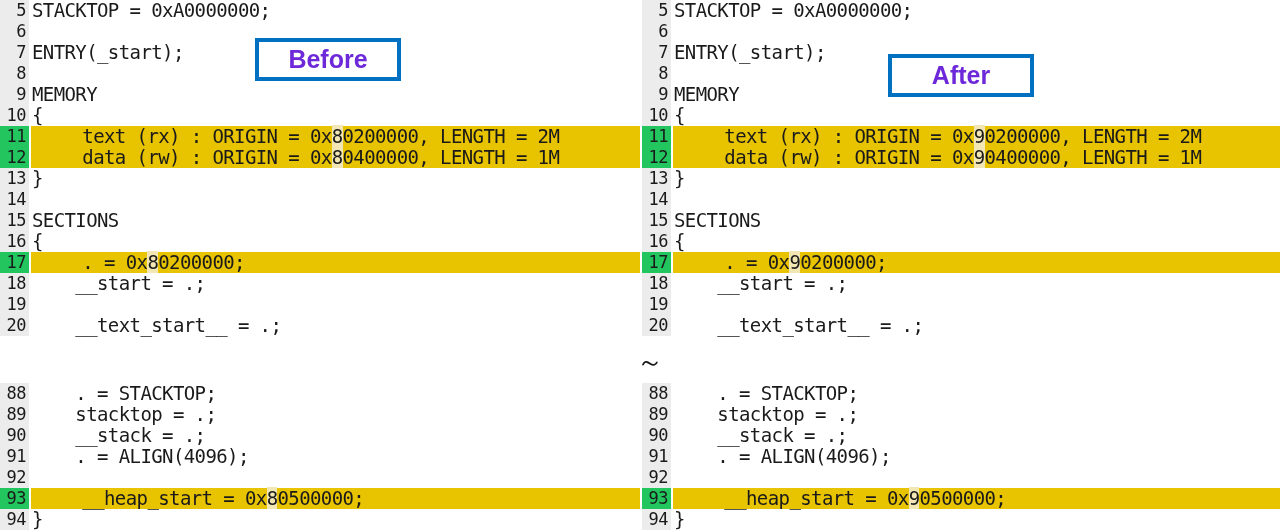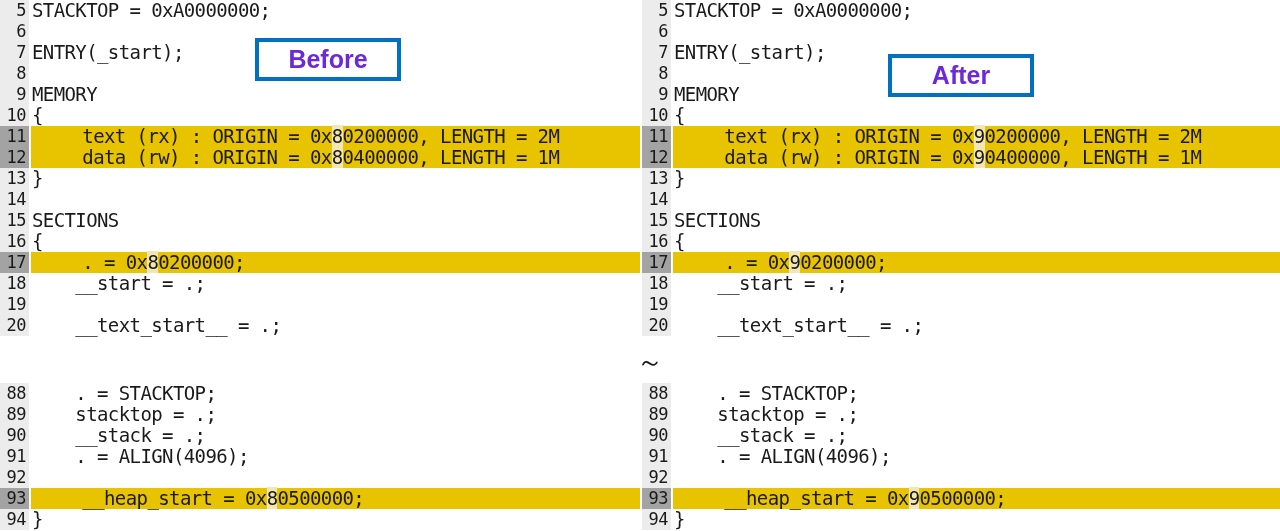--- a/index.html
+++ b/index.html
@@ -56,21 +56,21 @@
   }
   .text {
     flex: 1 1 auto;
     color: #1a1a1a;
     font-size: 19px;
     letter-spacing: -0.6px;
     padding-left: 1px;
     font-family: "DejaVu Sans Mono", "Liberation Mono", monospace;
   }
   .row.hl .text { background: #e8c300; padding-left: 8px; }
-  .row.hl .gutter { background: #a3a3a3; }
+  .row.hl .gutter { background: #22c55e; }
   .digit-hl { background: #f2e6b4; }
 
   
   .label-box {
     position: absolute;
     border: 4px solid #0070c0;
     background: #ffffff;
     color: #6d28d9;
     font-family: "Liberation Sans", sans-serif;
     font-weight: bold;

